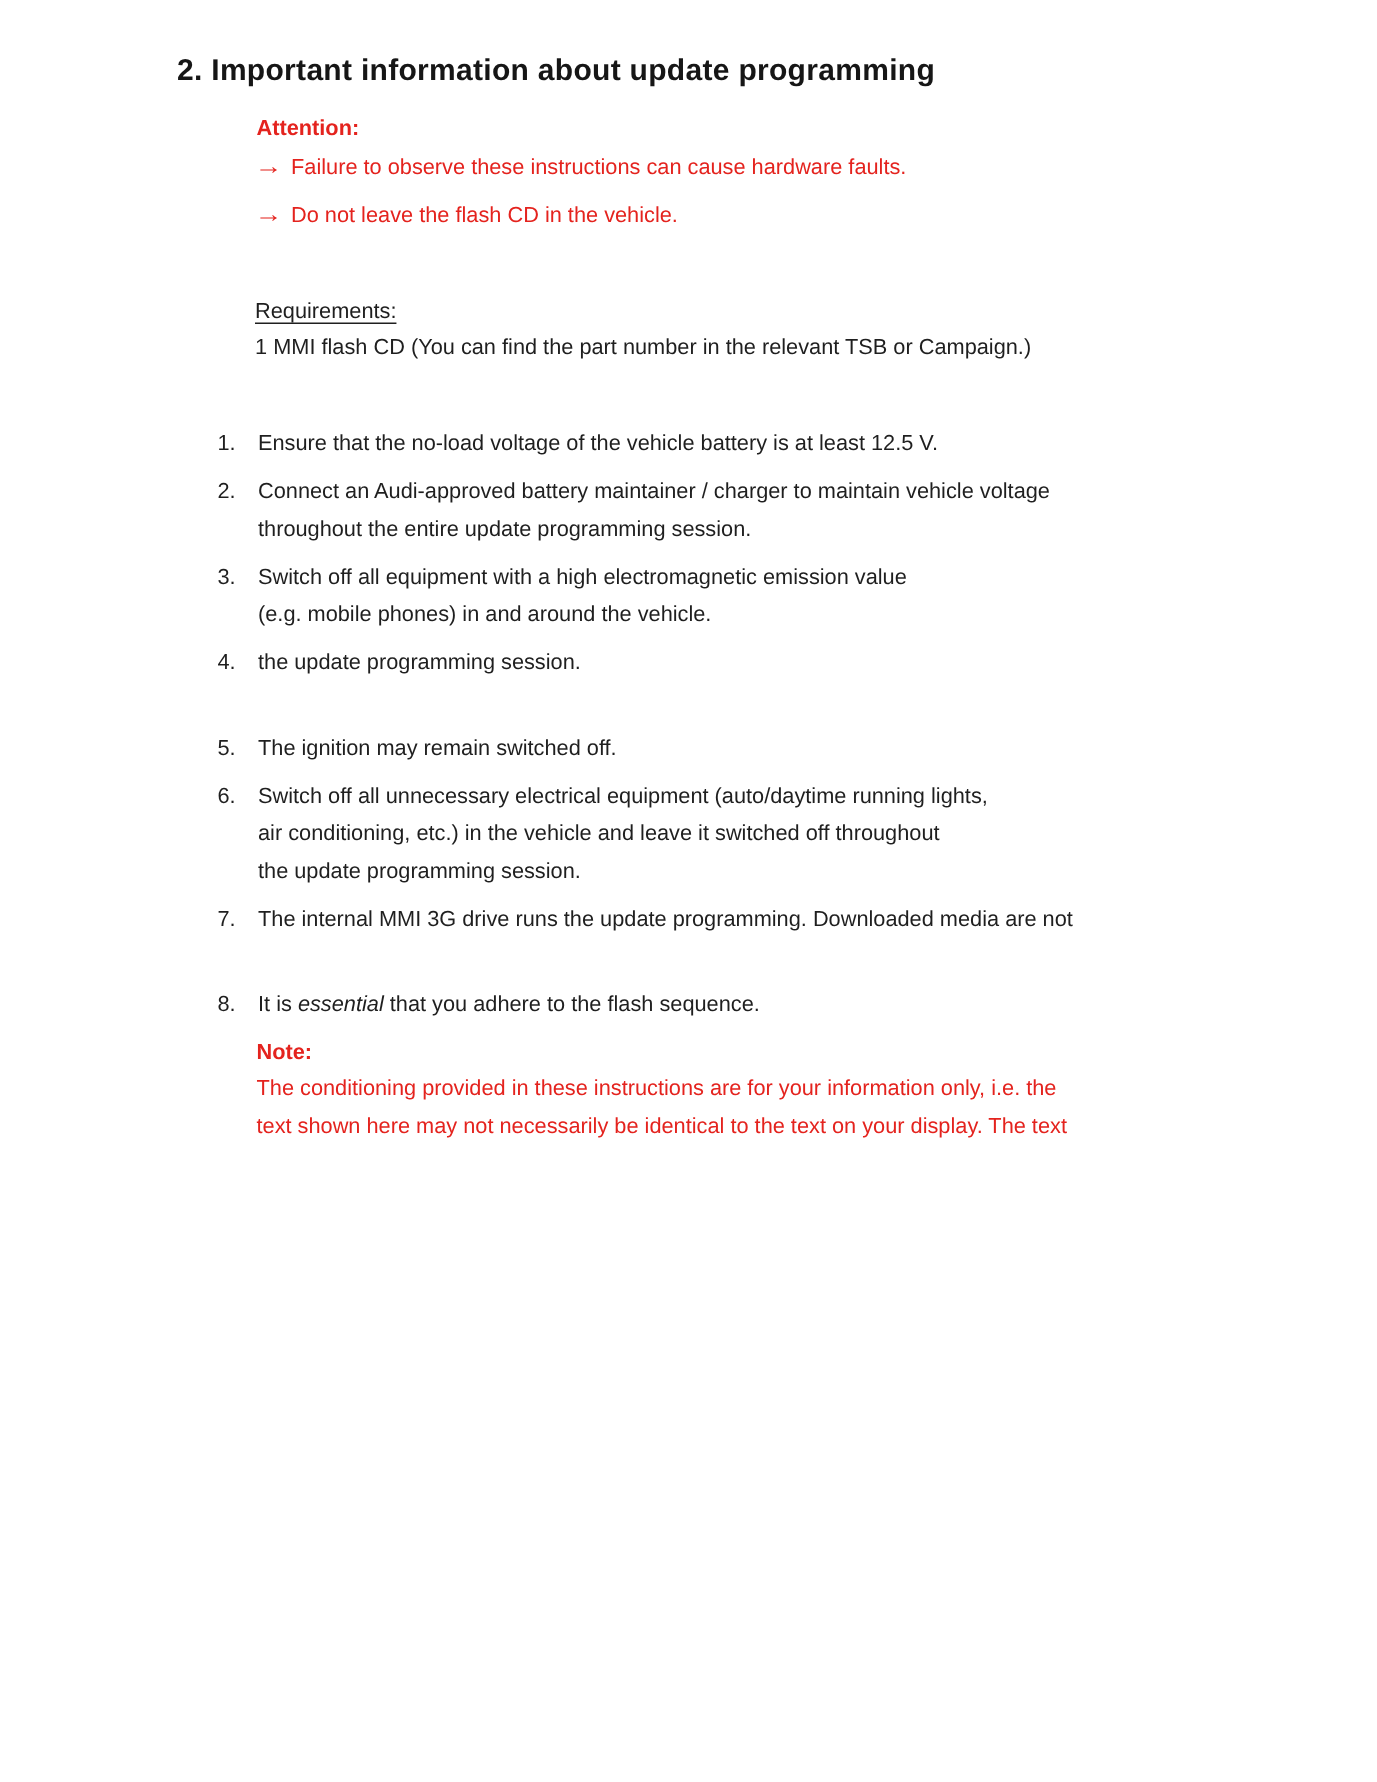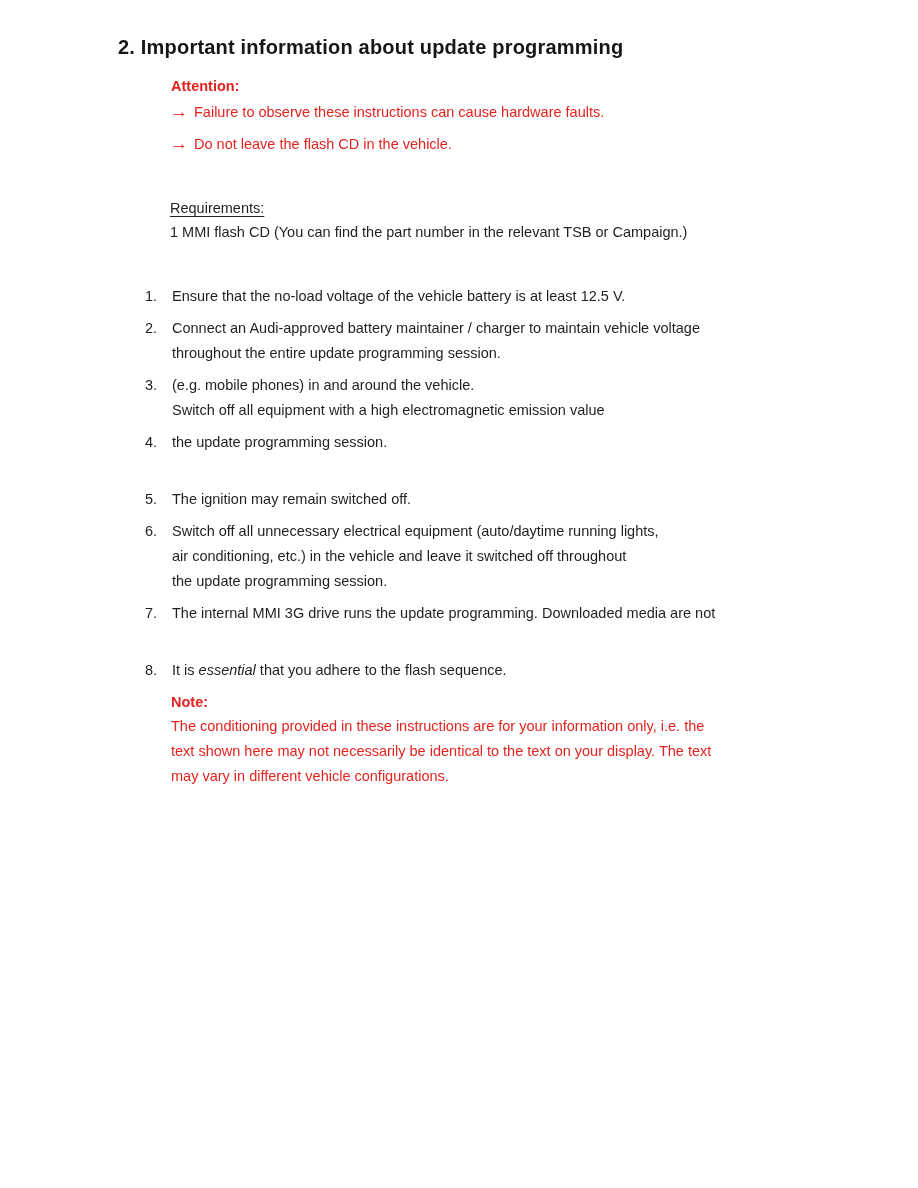--- a/index.html
+++ b/index.html
@@ -93,22 +93,22 @@
     <span class="num">2.</span>
     <div class="step-lines">
       <div>Connect an Audi-approved battery maintainer / charger to maintain vehicle voltage</div>
       <div>throughout the entire update programming session.</div>
     </div>
   </div>
 
   <div class="step" style="top:373px;">
     <span class="num">3.</span>
     <div class="step-lines">
+      <div>Switch off all equipment with a high electromagnetic emission value</div>
       <div>(e.g. mobile phones) in and around the vehicle.</div>
-      <div>Switch off all equipment with a high electromagnetic emission value</div>
     </div>
   </div>
 
   <div class="step" style="top:430px;">
     <span class="num">4.</span>
     <div class="step-lines">
       <div>the update programming session.</div>
     </div>
   </div>
 
@@ -140,16 +140,15 @@
     <div class="step-lines">
       <div><span> It is </span><span class="italic">essential</span><span> that you adhere to the flash sequence.</span></div>
     </div>
   </div>
 
   <div class="abs body-text red heading-underline" style="left:171px; top:690px;">Note:</div>
 
   <div class="abs body-text red" style="left:171px; top:714px;">
     <div>The conditioning provided in these instructions are for your information only, i.e. the</div>
     <div>text shown here may not necessarily be identical to the text on your display. The text</div>
-    <div>may vary in different vehicle configurations.</div>
   </div>
 
 </div>
 
 </body></html>

